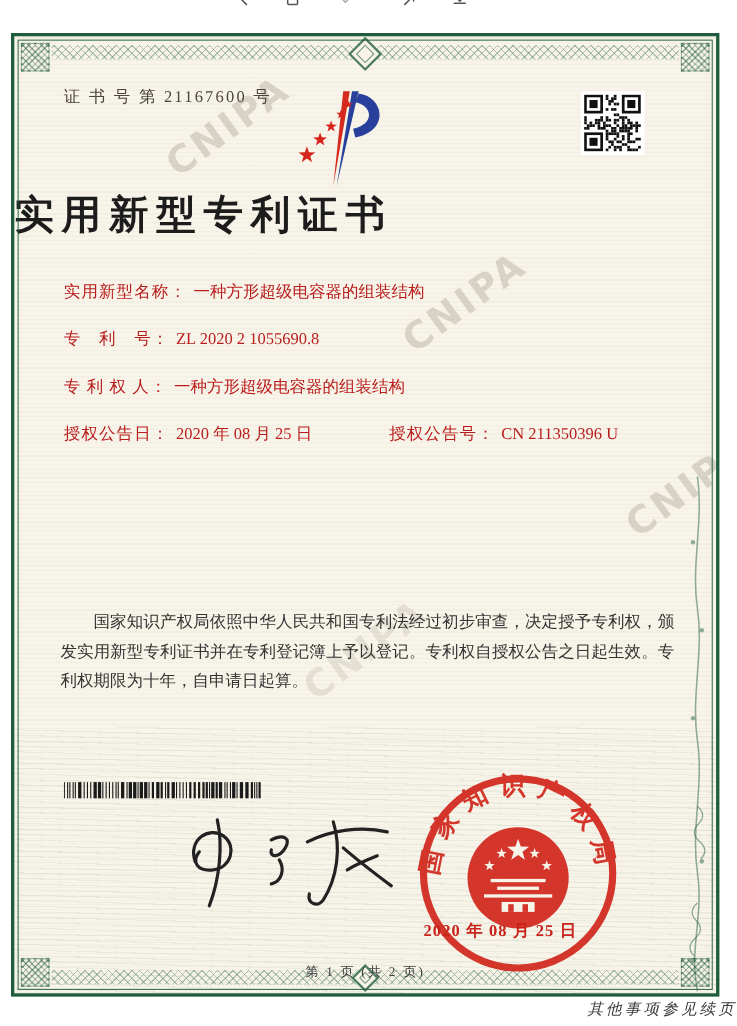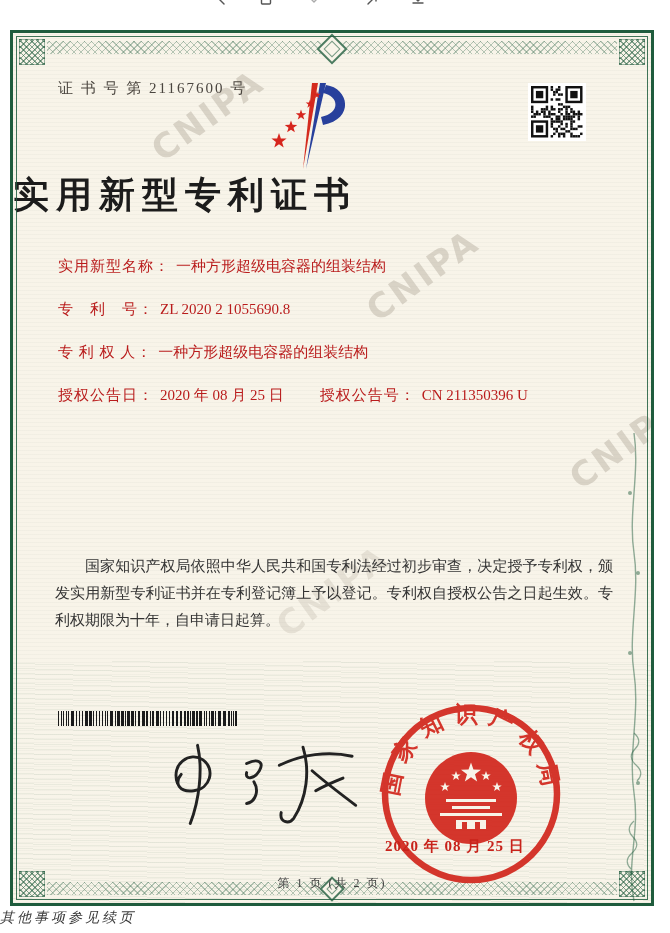--- a/index.html
+++ b/index.html
@@ -45,34 +45,34 @@
   .qr{position:absolute;top:50px;left:515px;width:58px;height:58px;background:#fff;padding:3px;box-sizing:border-box;z-index:2}
   .title{position:absolute;top:138px;left:0;right:0;font-size:36px;font-weight:700;
     letter-spacing:7px;color:#1c1c1c;z-index:2}
   .fields{position:absolute;top:222px;left:45px;right:36px;z-index:2}
   .field-row{display:flex;margin-bottom:20px;font-size:15px;color:#b91c1c;line-height:23px}
   .flabel{flex:0 0 auto;letter-spacing:1px;white-space:pre}
   .fvalue{margin-left:6px}
   .field-row.address{line-height:24px;margin-bottom:14px}
   .field-row.address .fvalue{max-width:428px}
   .grant-row .pair{display:inline-flex}
-  .grant-row .pair.second{margin-left:36px}
+  .grant-row .pair.second{margin-left:70px}
   .paras{position:absolute;left:42px;right:38px;top:520px;z-index:2;font-size:15px;line-height:27px;
     color:#333;text-align:justify}
   .paras p{margin:0;text-indent:2em}
   .barcode{position:absolute;left:45px;top:678px;width:184px;height:15px;z-index:2}
   .director{position:absolute;left:45px;top:726px;z-index:2;font-family:"Liberation Sans","DejaVu Sans",sans-serif;
     font-weight:700;font-size:15px;color:#1d1d1d}
   .director div{margin-bottom:9px;letter-spacing:2px}
   .signature{position:absolute;left:150px;top:703px;width:200px;height:95px;z-index:3}
   .signature path{stroke:#222;stroke-width:3.2;fill:none;stroke-linecap:round;stroke-linejoin:round}
   .seal{position:absolute;left:363px;top:666px;width:190px;height:190px;z-index:3;opacity:.92}
   .seal-date{position:absolute;left:372px;top:804px;z-index:4;color:#c8231b;font-weight:700;font-size:15px;letter-spacing:1px}
   .footer{position:absolute;left:0;right:0;top:842px;text-align:center;font-size:12px;color:#3f3f3f;letter-spacing:2px;z-index:2}
-  .note{position:absolute;top:909px;left:0;right:0;text-align:left;font-style:italic;font-size:14px;
+  .note{position:absolute;top:909px;left:0;right:0;text-align:right;font-style:italic;font-size:14px;
     color:#3a3a3a;letter-spacing:3px}
 </style>
 </head>
 <body>
 
 <div class="toolbar">
   <span class="tool" style="left:212px">
     <svg viewBox="0 0 16 16">
         <line x1="4" y1="4" x2="12" y2="12"></line>
       </svg></span>

